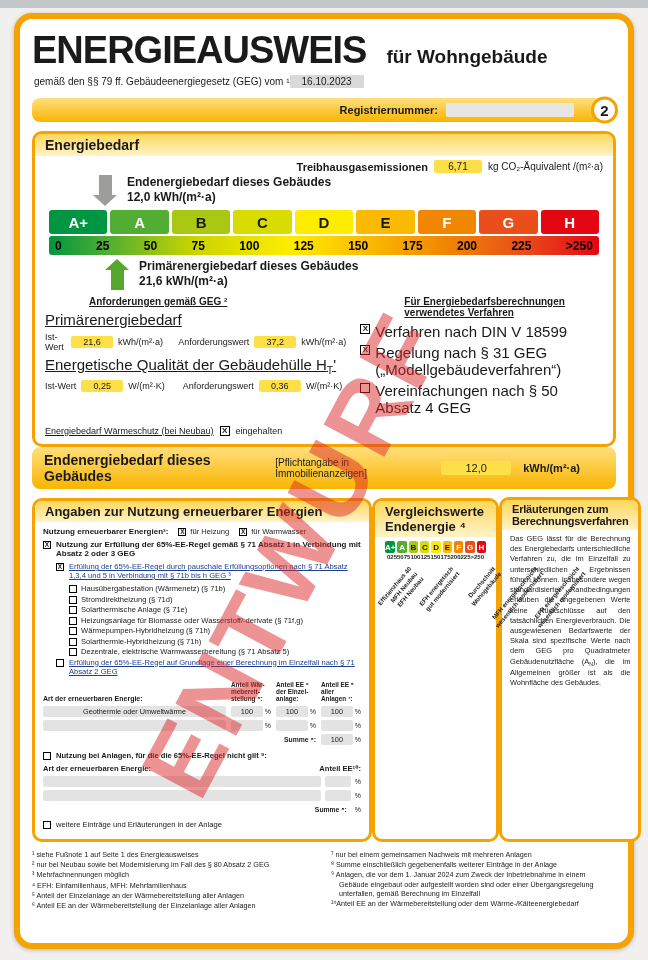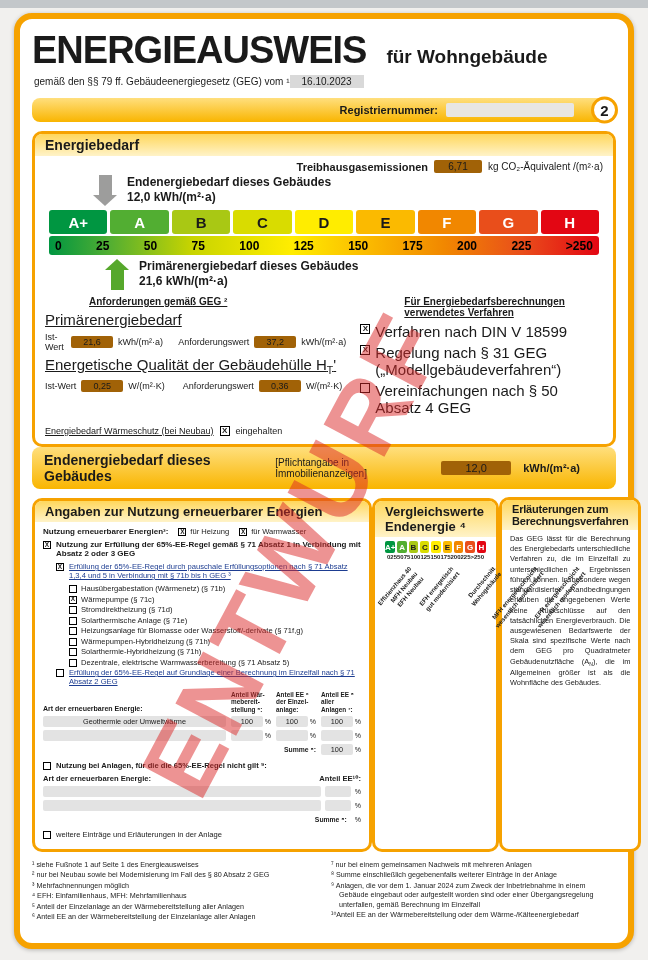--- a/index.html
+++ b/index.html
@@ -40,21 +40,21 @@
     display:flex; align-items:center; justify-content:center; font-weight:bold; font-size:15px;
   }
   .panel { border:3px solid #f6a200; border-radius:10px; margin-top:9px; background:#fff; }
   .panel-head {
     background:linear-gradient(180deg,#ffd75c,#fff3c8);
     border-radius:7px 7px 0 0; padding:3px 10px; font-weight:bold; font-size:14px;
   }
   .panel-body { padding:4px 10px 8px 10px; }
   .ghg-row { display:flex; justify-content:flex-end; align-items:center; gap:6px; font-size:10px; }
   .ghg-row .lab { font-weight:bold; font-size:11px; }
-  .valbox { background:#a16207; border-radius:2px; min-width:48px; text-align:center; font-size:10px; padding:1px 6px; display:inline-block; }
+  .valbox { background:#fde047; border-radius:2px; min-width:48px; text-align:center; font-size:10px; padding:1px 6px; display:inline-block; }
   .arrow-row { display:flex; gap:10px; align-items:flex-start; margin:2px 0 4px 48px; }
   .arrow-row.up { margin-left:60px; margin-top:4px; }
   .arrow .shaft { width:13px; height:20px; margin:0 auto; }
   .arrow-down .shaft { background:#9d9d9c; }
   .arrow-down .head { width:0; height:0; border-left:12px solid transparent; border-right:12px solid transparent; border-top:11px solid #9d9d9c; }
   .arrow-up .head { width:0; height:0; border-left:12px solid transparent; border-right:12px solid transparent; border-bottom:11px solid #56a82c; }
   .arrow-up .shaft { background:#56a82c; }
   .arrow-label { font-size:12px; font-weight:bold; line-height:1.25; }
   .scale { margin:0 4px; }
   .letters { display:flex; gap:3px; }
@@ -325,24 +325,20 @@
           <span class="s76 u blue">Erfüllung der 65%-EE-Regel durch pauschale Erfüllungsoptionen nach § 71 Absatz 1,3,4 und 5 in Verbindung mit § 71b bis h GEG ³</span>
         </div>
 
         <div class="opt-list">
 
             <div class="cb-row">
               <span class="cb sm"></span>
               <span class="s76">Hausübergabestation (Wärmenetz) (§ 71b)</span>
             </div>
 
-            <div class="cb-row">
-              <span class="cb sm">X</span>
-              <span class="s76">Wärmepumpe (§ 71c)</span>
-            </div>
 
             <div class="cb-row">
               <span class="cb sm"></span>
               <span class="s76">Stromdirektheizung (§ 71d)</span>
             </div>
 
             <div class="cb-row">
               <span class="cb sm"></span>
               <span class="s76">Solarthermische Anlage (§ 71e)</span>
             </div>

